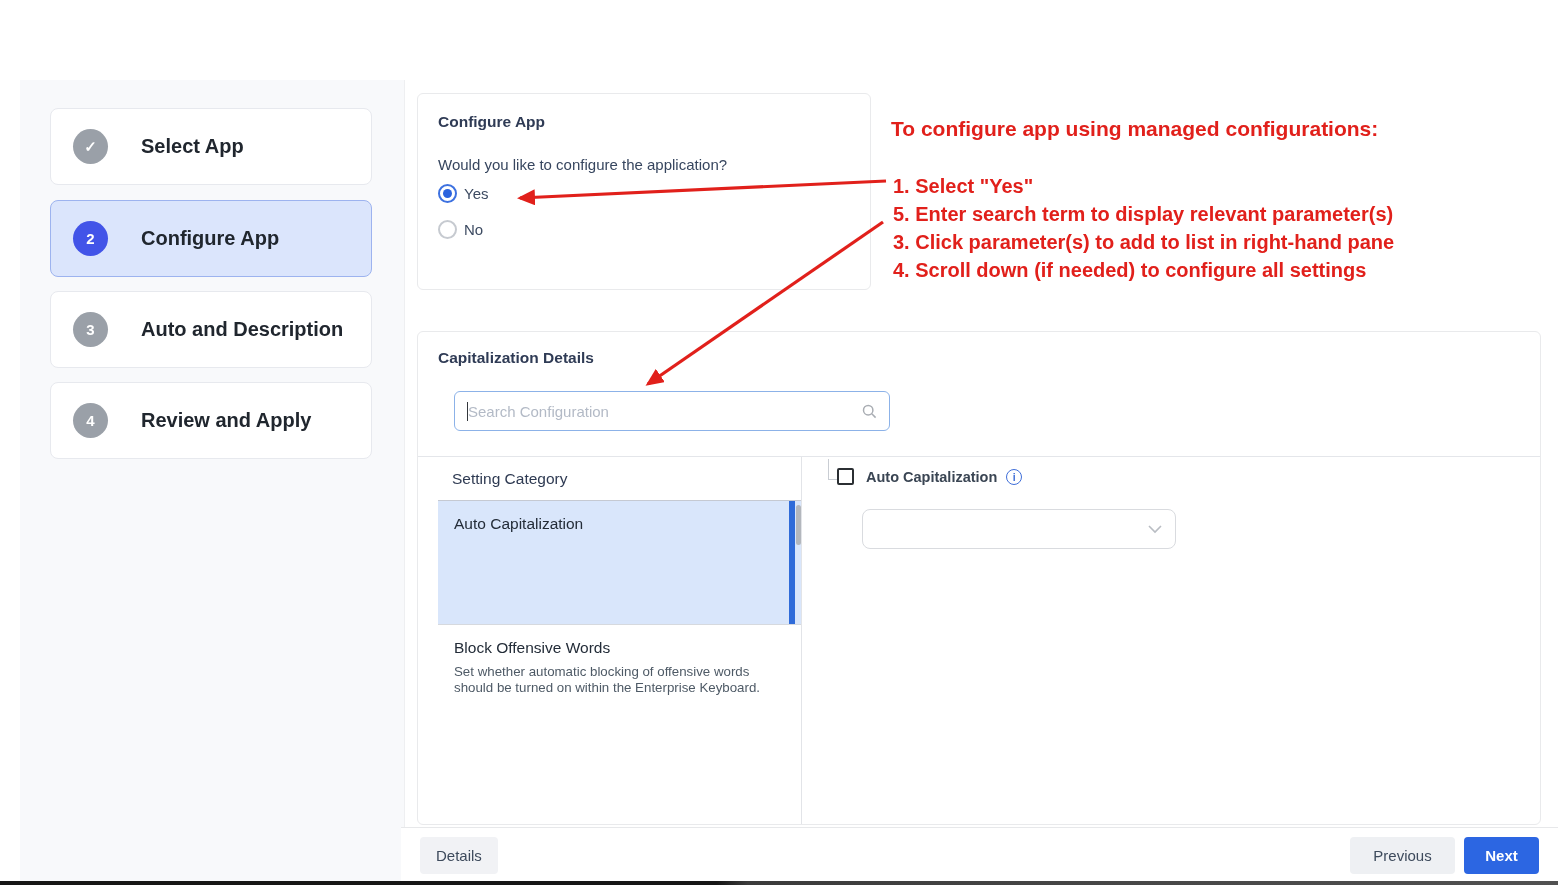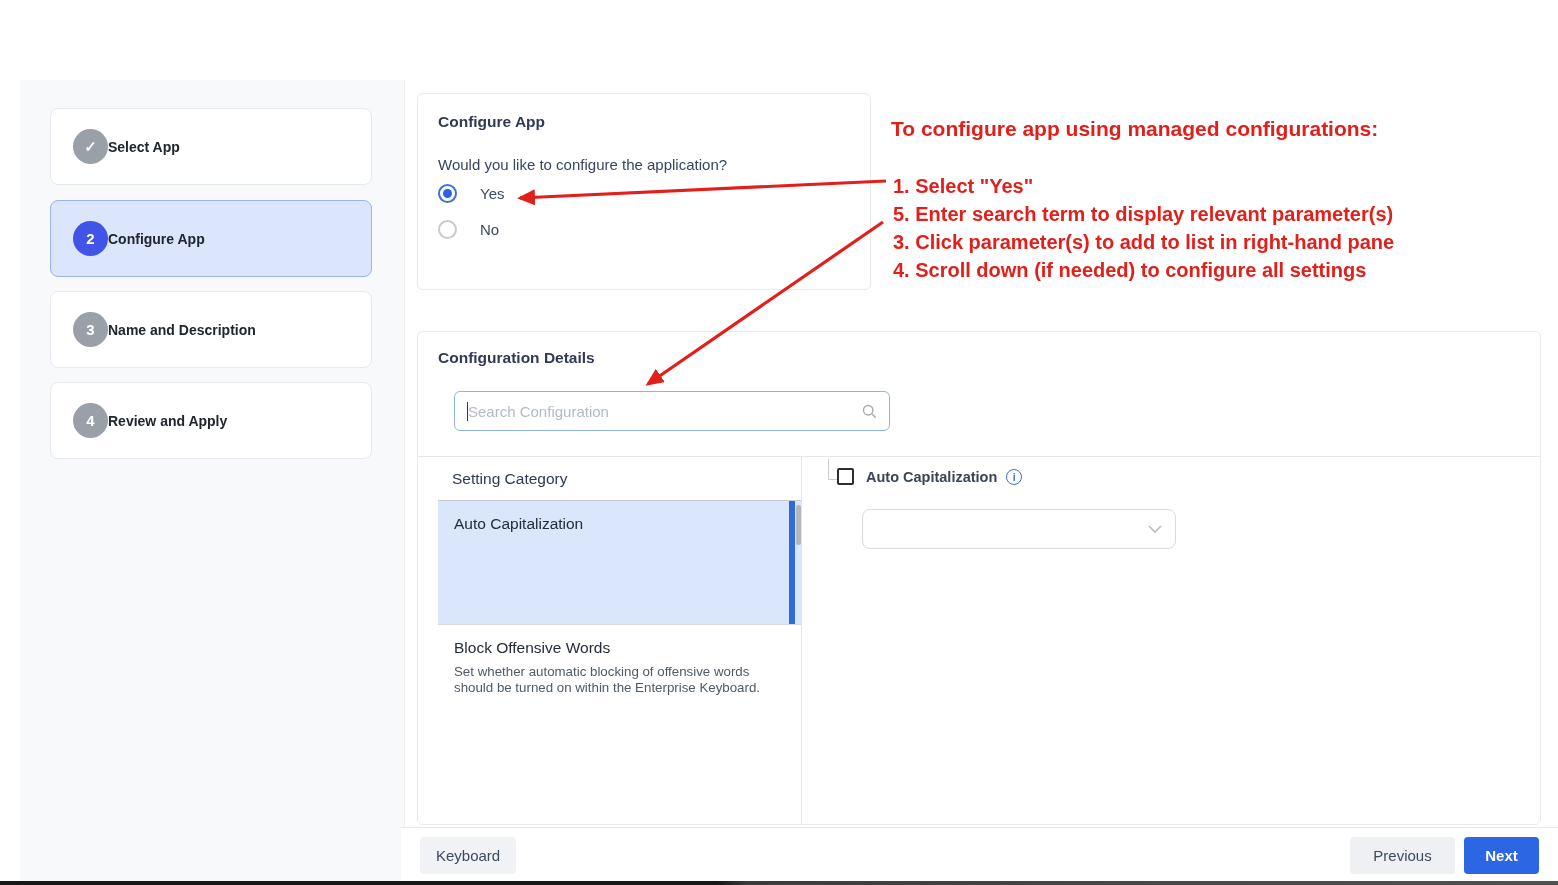--- a/index.html
+++ b/index.html
@@ -35,40 +35,40 @@
     background: #ffffff; border: 1px solid #e7e9ee; border-radius: 8px;
     display: flex; align-items: center; cursor: pointer;
   }
   .step-card.active { background: #dbe5fc; border-color: #9db3ef; }
   .step-circle {
     width: 35px; height: 35px; border-radius: 50%; margin-left: 22px;
     background: #9aa0a8; color: #ffffff; font-weight: bold; font-size: 15px;
     display: flex; align-items: center; justify-content: center; flex: none;
   }
   .step-card.active .step-circle { background: #4254e8; }
-  .step-label { font-size: 14px; font-weight: bold; color: #20262e; }
+  .step-label { margin-left: 33px; font-size: 20px; font-weight: bold; color: #20262e; }
 
   
   .cfg-card {
     position: absolute; left: 417px; top: 93px; width: 454px; height: 197px;
     background: #ffffff; border: 1px solid #e9eaec; border-radius: 6px;
   }
   .cfg-title { position: absolute; left: 20px; top: 19px; font-size: 15.5px; font-weight: bold; color: #2f3b55; }
   .cfg-question { position: absolute; left: 20px; top: 62px; font-size: 15px; color: #37465f; }
   .radio-row { position: absolute; left: 20px; height: 22px; display: flex; align-items: center; cursor: pointer; }
   .radio-row.yes { top: 88px; }
   .radio-row.no  { top: 124px; }
   .radio-outer {
     width: 19px; height: 19px; border-radius: 50%; background: #ffffff;
     border: 2px solid #c6cad0; display: flex; align-items: center; justify-content: center; flex: none;
   }
   .radio-row.selected .radio-outer { border-color: #3d71e0; }
   .radio-dot { width: 9px; height: 9px; border-radius: 50%; background: #2b63de; display: none; }
   .radio-row.selected .radio-dot { display: block; }
-  .radio-label { margin-left: 23px; font-size: 15px; color: #3c4a61; }
+  .radio-label { margin-left: 7px; font-size: 15px; color: #3c4a61; }
 
   
   .anno-title {
     position: absolute; left: 891px; top: 117px;
     font-size: 21px; font-weight: bold; color: #e1201b; white-space: nowrap;
   }
   .anno-steps {
     position: absolute; left: 893px; top: 172px;
     font-size: 20px; font-weight: bold; color: #e1201b; line-height: 28px; white-space: nowrap;
   }
@@ -167,21 +167,21 @@
     <div class="step-card" style="top:28px;">
       <div class="step-circle">✓</div>
       <div class="step-label">Select App</div>
     </div>
     <div class="step-card active" style="top:120px;">
       <div class="step-circle">2</div>
       <div class="step-label">Configure App</div>
     </div>
     <div class="step-card" style="top:211px;">
       <div class="step-circle">3</div>
-      <div class="step-label">Name and Description</div>
+      <div class="step-label">Auto and Description</div>
     </div>
     <div class="step-card" style="top:302px;">
       <div class="step-circle">4</div>
       <div class="step-label">Review and Apply</div>
     </div>
   </div>
 
   <div class="cfg-card">
     <div class="cfg-title">Configure App</div>
     <div class="cfg-question">Would you like to configure the application?</div>
@@ -209,21 +209,21 @@
     <defs>
       <marker id="arrowhead" markerUnits="userSpaceOnUse" markerWidth="20" markerHeight="16" refX="15" refY="8" orient="auto">
         <path d="M0,0 L18,8 L0,16 Z" fill="#e1201b"></path>
       </marker>
     </defs>
     <line x1="886" y1="181" x2="520" y2="198" stroke="#e1201b" stroke-width="3.2" marker-end="url(#arrowhead)"></line>
     <line x1="883" y1="222" x2="648" y2="384" stroke="#e1201b" stroke-width="3.2" marker-end="url(#arrowhead)"></line>
   </svg>
 
   <div class="details-card">
-    <div class="details-title">Configuration Details</div>
+    <div class="details-title">Capitalization Details</div>
 
     <div class="search-wrap">
       <input class="search-input" type="text" placeholder="Search Configuration" style="">
       <div class="text-caret"></div>
       <svg class="search-icon" width="15" height="15" viewBox="0 0 15 15">
         <circle cx="6.2" cy="6.2" r="4.7" fill="none" stroke="#a9adb3" stroke-width="1.5"></circle>
         <line x1="9.8" y1="9.8" x2="13.6" y2="13.6" stroke="#a9adb3" stroke-width="1.5"></line>
       </svg>
     </div>
 
@@ -256,20 +256,20 @@
       </div>
       <div class="param-select">
         <svg class="select-chevron" width="14" height="10" viewBox="0 0 14 10">
           <polyline points="1,2 7,8 13,2" fill="none" stroke="#b9bdc3" stroke-width="1.6"></polyline>
         </svg>
       </div>
     </div>
   </div>
 
   <div class="footer">
-    <button class="btn btn-discard">Keyboard</button>
+    <button class="btn btn-discard">Details</button>
     <button class="btn btn-previous">Previous</button>
     <button class="btn btn-next">Next</button>
   </div>
 
   <div class="bottom-strip"></div>
 
 </div>
 
 </body></html>

